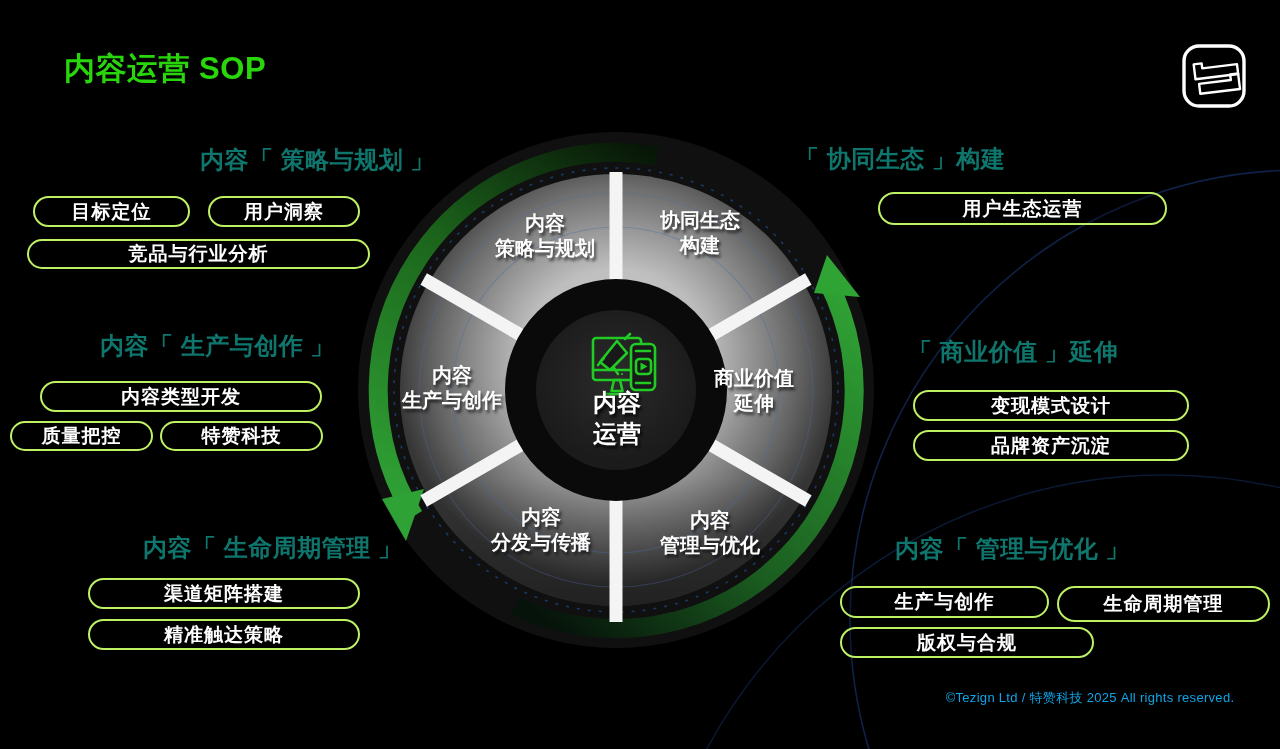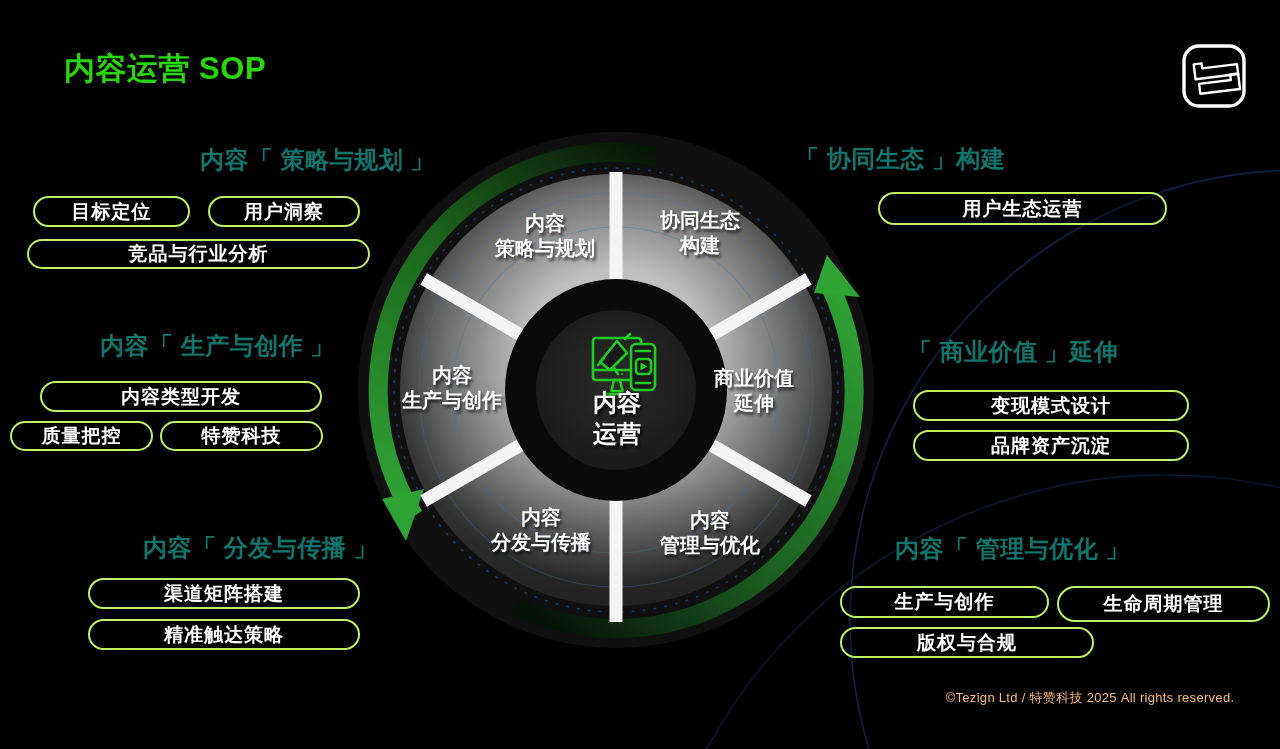--- a/index.html
+++ b/index.html
@@ -25,21 +25,21 @@
     font-size:20px;font-weight:bold;color:#fefefe;line-height:1.25;white-space:nowrap;
     text-shadow:2px 3px 3px rgba(0,0,0,.65);
   }
   .center-label{
     position:absolute;transform:translate(-50%,-50%);text-align:center;
     font-size:24px;font-weight:bold;color:#fff;line-height:1.3;white-space:nowrap;
     text-shadow:2px 3px 3px rgba(0,0,0,.8);
   }
   .copyright{
     position:absolute;left:915px;top:689px;width:350px;text-align:center;
-    font-size:13px;color:#fdba74;letter-spacing:.3px;white-space:nowrap;
+    font-size:13px;color:#0ea5e9;letter-spacing:.3px;white-space:nowrap;
   }
   svg{display:block;}
 </style>
 </head>
 <body>
 
 <svg class="abs" style="left:0;top:0" width="1280" height="749" viewBox="0 0 1280 749">
   <defs>
     <radialGradient id="discGrad" gradientUnits="userSpaceOnUse" cx="616" cy="368" r="220">
       <stop offset="0%" stop-color="#e2e2e2"></stop>
@@ -142,21 +142,21 @@
 
 <div class="sec-heading" style="left:100px;top:330px">内容「 生产与创作 」</div>
 <div class="pill" style="left:40px;top:381px;width:282px;height:31px">内容类型开发</div>
 <div class="pill" style="left:10px;top:421px;width:143px;height:30px">质量把控</div>
 <div class="pill" style="left:160px;top:421px;width:163px;height:30px">特赞科技</div>
 
 <div class="sec-heading" style="left:908px;top:336px">「 商业价值 」延伸</div>
 <div class="pill" style="left:913px;top:390px;width:276px;height:31px">变现模式设计</div>
 <div class="pill" style="left:913px;top:430px;width:276px;height:31px">品牌资产沉淀</div>
 
-<div class="sec-heading" style="left:143px;top:532px">内容「 分发与传播 」</div>
+<div class="sec-heading" style="left:143px;top:532px">内容「 生命周期管理 」</div>
 <div class="pill" style="left:88px;top:578px;width:272px;height:31px">渠道矩阵搭建</div>
 <div class="pill" style="left:88px;top:619px;width:272px;height:31px">精准触达策略</div>
 
 <div class="sec-heading" style="left:895px;top:533px">内容「 管理与优化 」</div>
 <div class="pill" style="left:840px;top:586px;width:209px;height:32px">生产与创作</div>
 <div class="pill" style="left:1057px;top:586px;width:213px;height:36px">生命周期管理</div>
 <div class="pill" style="left:840px;top:627px;width:254px;height:31px">版权与合规</div>
 
 <div class="seg-label" style="left:545px;top:236px">
   <div>内容</div>

